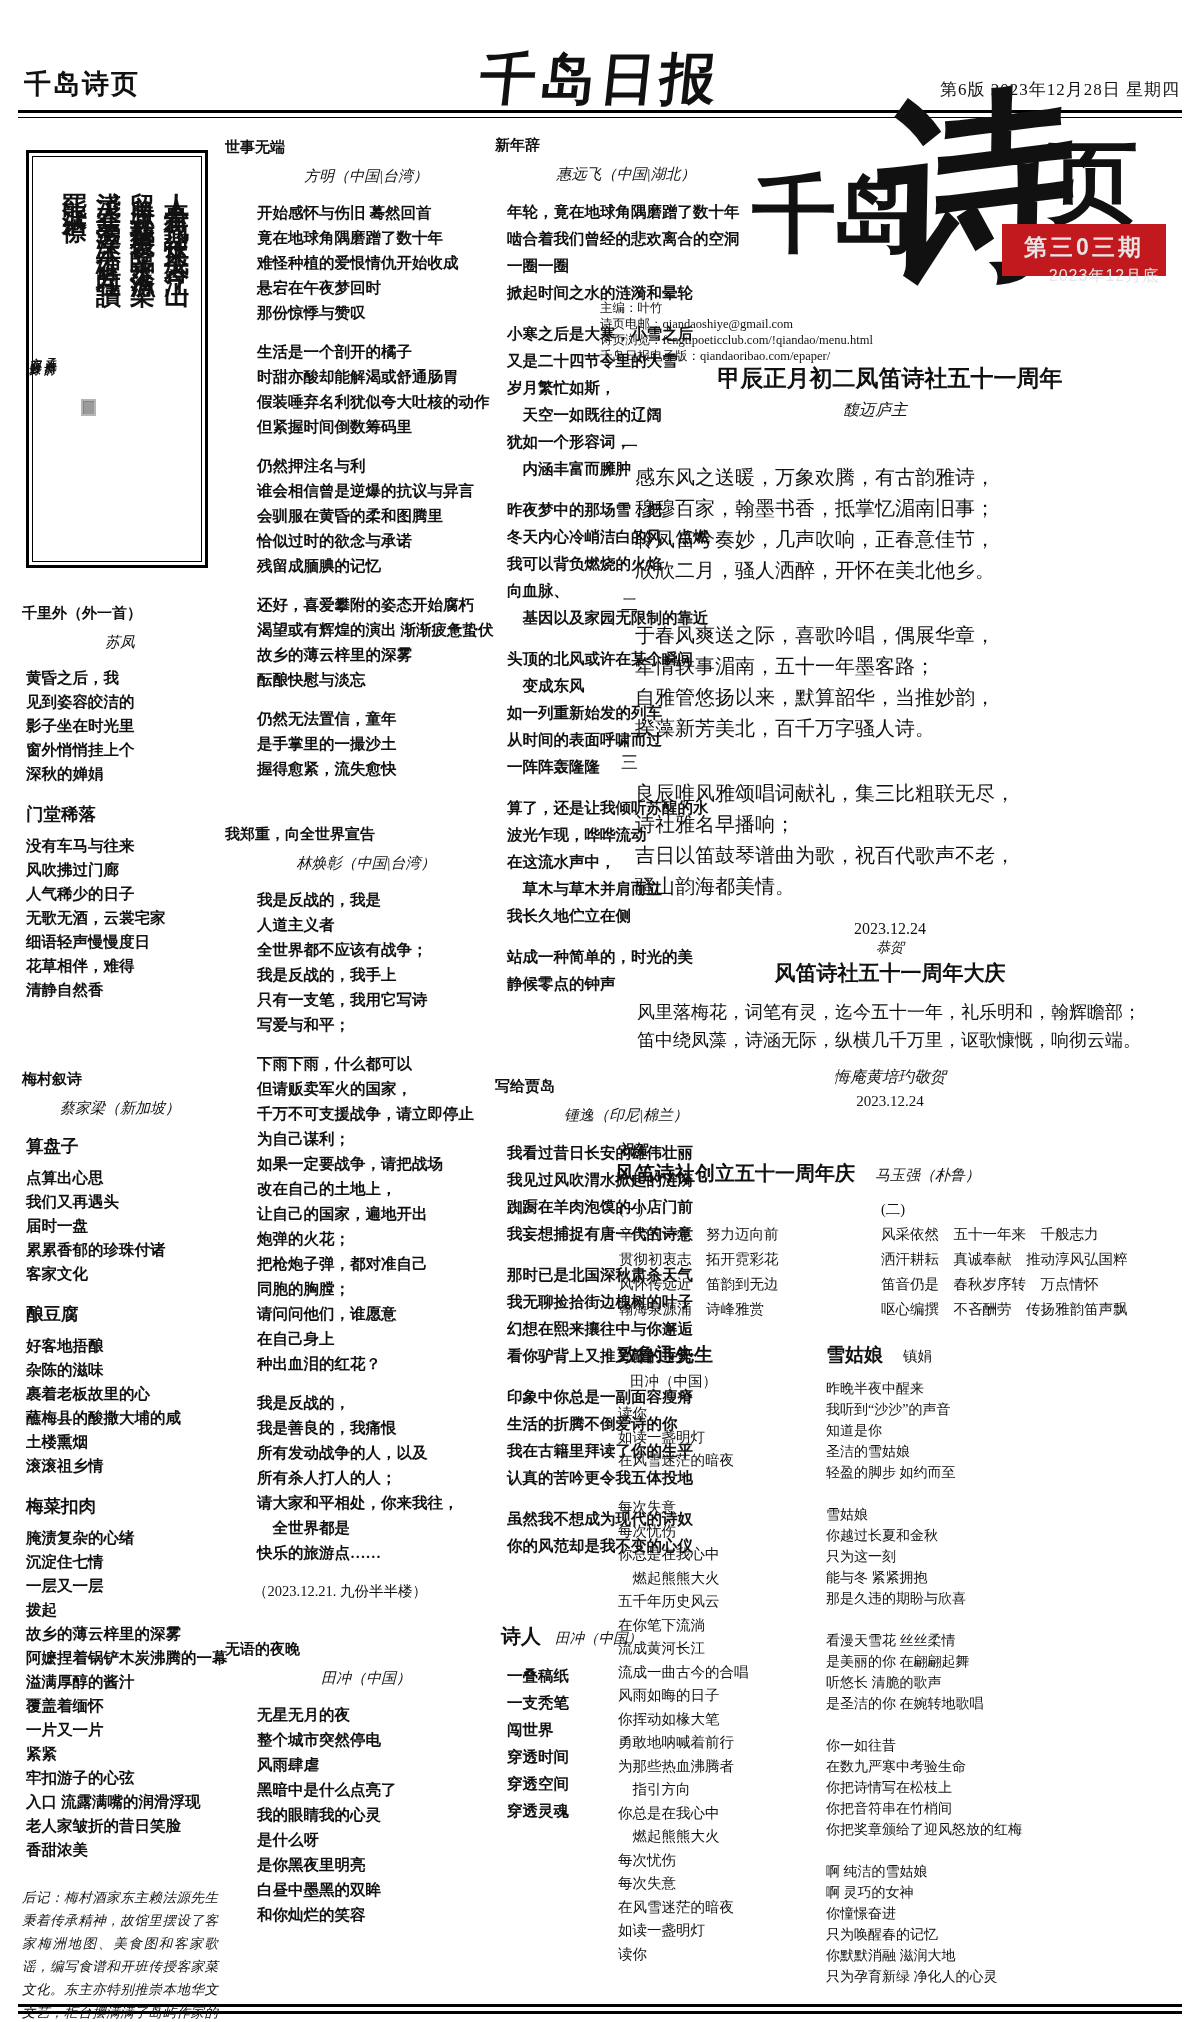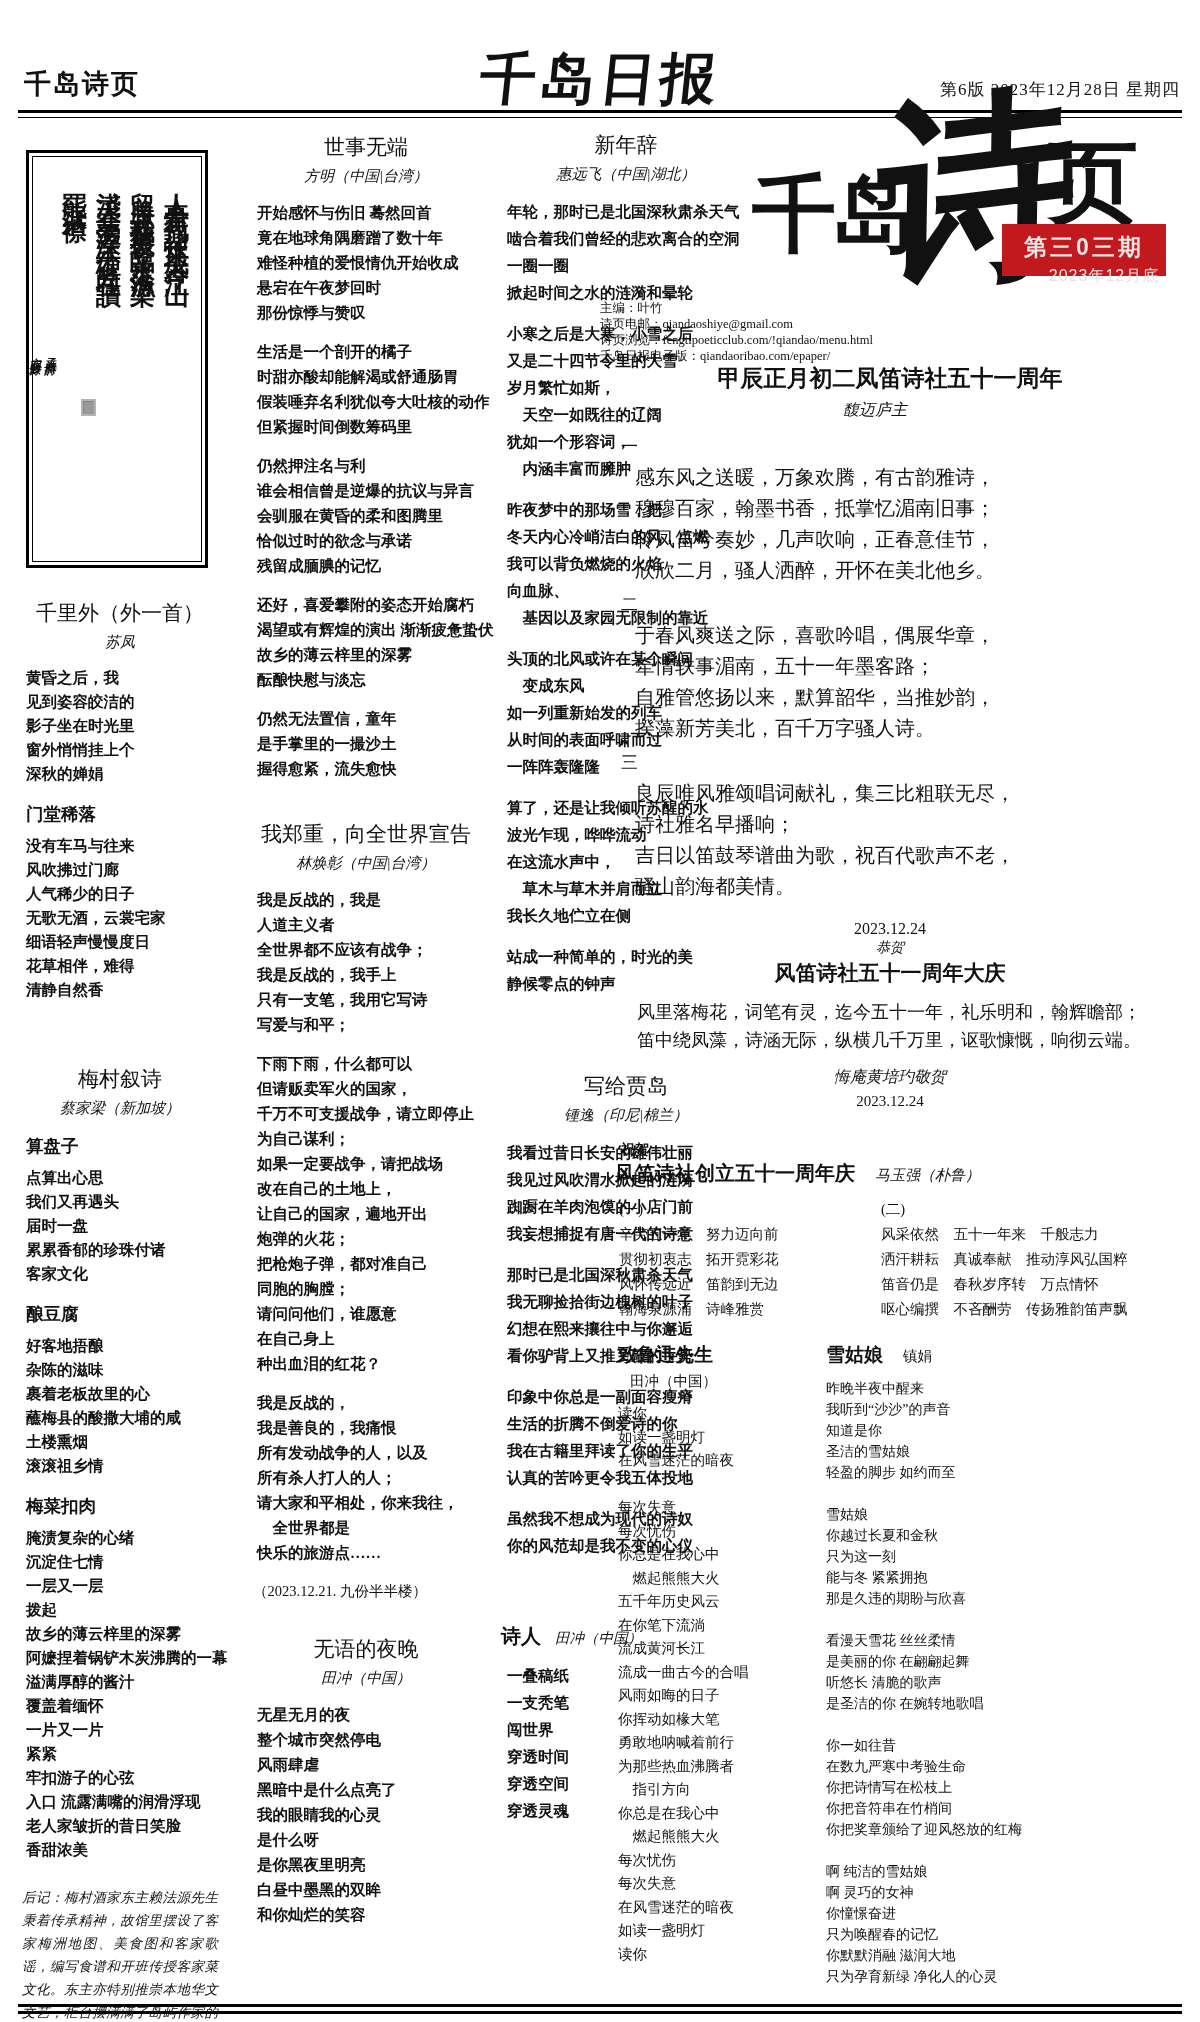--- a/index.html
+++ b/index.html
@@ -26,21 +26,21 @@
   .sig .vcol{line-height:15px;}
   .seal{position:absolute;left:48px;top:242px;width:15px;height:17px;background:#9a9a9a;
         box-shadow:inset 0 0 0 2px #b5b5b5, inset 3px 3px 0 #848484;}
   
   .col{position:absolute;font-size:15.5px;}
   #c1{left:22px;top:596px;width:196px;--lh:24px;--ind:4px;}
   #c2{left:225px;top:130px;width:282px;--lh:25px;--ind:32px;}
   #c3{left:495px;top:128px;width:262px;--lh:27px;--ind:12px;}
   .pline{height:var(--lh);line-height:var(--lh);white-space:nowrap;padding-left:var(--ind);}
   .b-stanza{margin:0 0 14px 0;font-weight:bold;}
-  .b-title{font-weight:normal;text-align:center;font-size:21px;line-height:30px;margin:2px 0 2px;
+  .b-title{font-weight:bold;font-size:15px;line-height:30px;margin:2px 0 2px;
            font-family:"Liberation Sans",sans-serif;white-space:nowrap;}
   .b-author{text-align:center;font-style:italic;font-size:15px;line-height:24px;margin:0 0 12px;}
   .b-sub{font-weight:bold;font-size:17.5px;line-height:28px;margin:8px 0 6px;padding-left:var(--ind);
          font-family:"Liberation Sans",sans-serif;}
   .b-note{font-size:14.5px;line-height:25px;padding-left:28px;margin:4px 0 2px;}
   .b-script{font-style:italic;font-size:13.5px;line-height:23px;text-align:justify;}
   .b-ititle{margin:0 0 12px;padding-left:6px;white-space:nowrap;}
   .b-ititle .t{font-weight:bold;font-size:20px;font-family:"Liberation Sans",sans-serif;}
   .b-ititle .a{font-style:italic;font-size:14.5px;margin-left:14px;}
   
@@ -261,21 +261,21 @@
         <div class="pline">是什么呀</div>
         <div class="pline">是你黑夜里明亮</div>
         <div class="pline">白昼中墨黑的双眸</div>
         <div class="pline">和你灿烂的笑容</div>
       </div>
     </section>
   <section class="col" id="c3">
       <div class="b-title">新年辞</div>
       <div class="b-author">惠远飞（中国|湖北）</div>
       <div class="b-stanza">
-        <div class="pline">年轮，那时已是北国深秋肃杀天气</div>
+        <div class="pline">年轮，竟在地球角隅磨蹭了数十年</div>
         <div class="pline">啮合着我们曾经的悲欢离合的空洞</div>
         <div class="pline">一圈一圈</div>
         <div class="pline">掀起时间之水的涟漪和晕轮</div>
       </div>
       <div class="b-stanza">
         <div class="pline">小寒之后是大寒，小雪之后</div>
         <div class="pline">又是二十四节令里的大雪</div>
         <div class="pline">岁月繁忙如斯，</div>
         <div class="pline">　天空一如既往的辽阔</div>
         <div class="pline">犹如一个形容词，</div>

